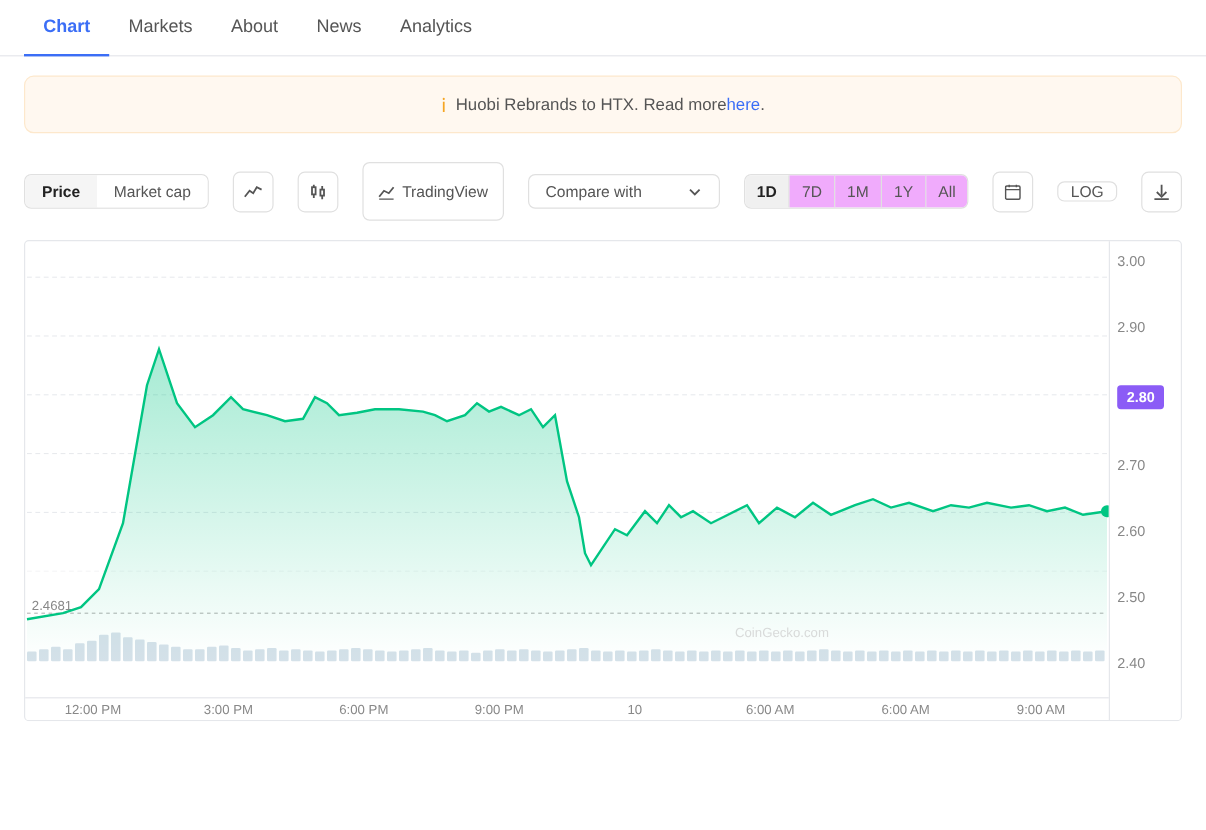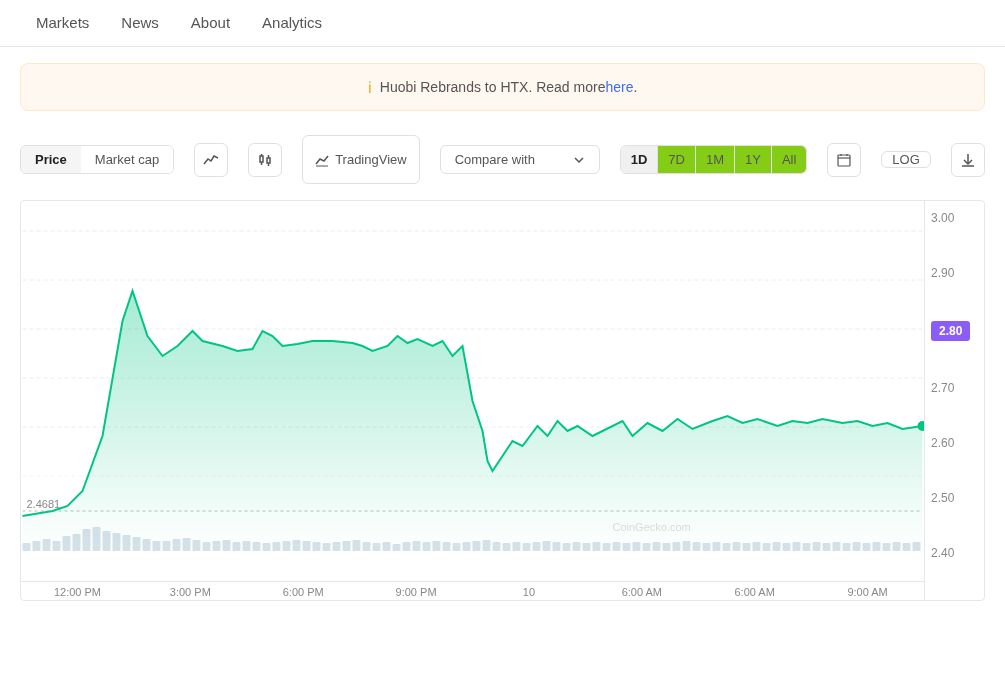--- a/index.html
+++ b/index.html
@@ -18,39 +18,40 @@
     .btn-group .btn { padding: 6px 14px; font-size: 13px; cursor: pointer; background: #fff; border: none; color: #555; }
     .btn-group .btn.active { background: #f5f5f5; font-weight: 600; color: #222; }
 
     .icon-btn { width: 34px; height: 34px; display: flex; align-items: center; justify-content: center; border: 1px solid #e0e0e0; border-radius: 6px; cursor: pointer; background: #fff; color: #555; font-size: 14px; }
 
     .trading-view-btn { display: flex; align-items: center; gap: 6px; padding: 16px 12px; border: 1px solid #e0e0e0; border-radius: 6px; cursor: pointer; background: #fff; color: #555; font-size: 13px; }
 
     .compare-btn { display: flex; align-items: center; gap: 6px; padding: 6px 14px; border: 1px solid #e0e0e0; border-radius: 6px; cursor: pointer; background: #fff; color: #555; font-size: 13px; min-width: 160px; justify-content: space-between; }
 
     .time-group { display: flex; align-items: center; border: 1px solid #e0e0e0; border-radius: 6px; overflow: hidden; }
-    .time-btn { padding: 6px 10px; font-size: 13px; cursor: pointer; background: #84cc16; border: none; color: #555; border-right: 1px solid #e0e0e0; }
+    .time-btn { padding: 6px 10px; font-size: 13px; cursor: pointer; background: #f0abfc; border: none; color: #555; border-right: 1px solid #e0e0e0; }
     .time-btn:last-child { border-right: none; }
     .time-btn.active { background: #f0f0f0; font-weight: 600; color: #222; }
 
     .log-btn { padding: 0 10px; font-size: 13px; cursor: pointer; background: #fff; border: 1px solid #e0e0e0; border-radius: 6px; color: #555; }
 
     .chart-area { position: relative; margin: 8px 20px 0; border: 1px solid #e5e7eb; border-radius: 4px; background: #fff; }
     .chart-container { position: relative; width: 100%; }
 
     .usd-label { text-align: right; padding-right: 8px; font-size: 12px; font-weight: 600; color: #555; padding-bottom: 2px; }
   </style>
 </head>
 <body>
 
 <nav>
   <div class="nav-tabs">
+    <a class="nav-tab active">Chart</a>
     <a class="nav-tab">Markets</a>
+    <a class="nav-tab">About</a>
     <a class="nav-tab">News</a>
-    <a class="nav-tab">About</a>
     <a class="nav-tab">Analytics</a>
   </div>
 </nav>
 
 <div class="notification-bar">
   <span class="icon">ℹ</span>
   <span>Huobi Rebrands to HTX. Read more </span>
   <a href="#">here</a>
   <span>.</span>
 </div>

